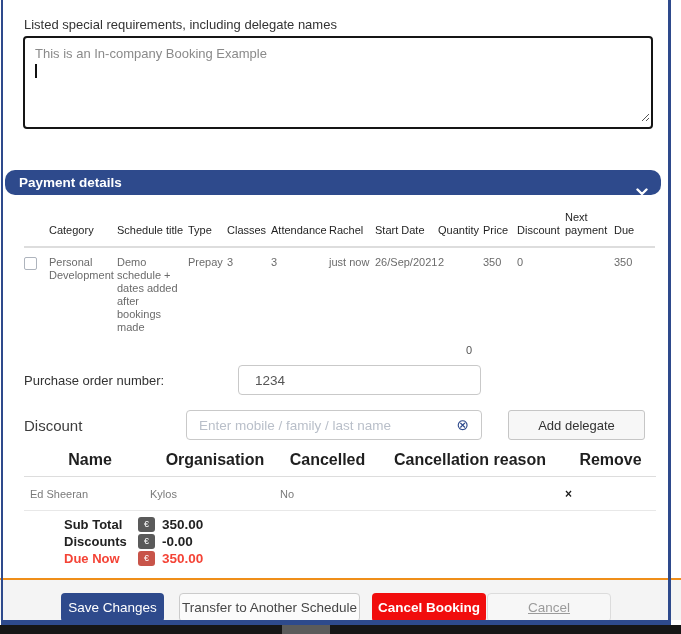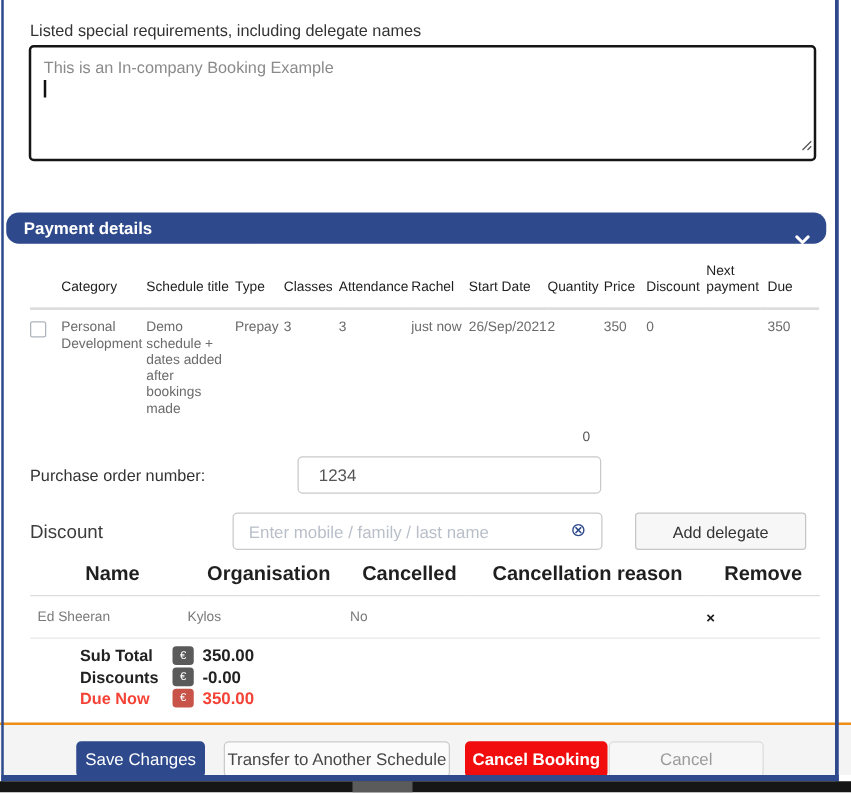--- a/index.html
+++ b/index.html
@@ -81,21 +81,21 @@
   .t-row.due .t-badge { background:#c85449; }
 
   .footer { position:absolute; left:0; top:578px; width:681px; height:42px;
     background:rgba(241,241,241,0.78); border-top:2px solid #ef8e19; z-index:3; }
   .btn { position:absolute; top:13px; height:29px; border-radius:4px;
     font-size:13.5px; font-family:inherit; cursor:pointer; }
   .btn-save { left:61px; width:103px; background:#2e4a8c; color:#fff; border:none; }
   .btn-transfer { left:179px; width:181px; background:#fbfbfb; border:1px solid #cbcbcb; color:#474747; }
   .btn-cancel-booking { left:372px; width:114px; background:#f10d0d; color:#fff; border:none; font-weight:bold; }
   .btn-cancel { left:487px; width:124px; background:rgba(250,250,250,0.45);
-    border:1px solid #dcdcdc; color:#9b9b9b; }
+    border:1px solid #dcdcdc; color:#9b9b9b;text-decoration:underline; }
 
   .edge-left  { position:absolute; left:1px; top:0; width:2px; height:625px; background:#2e4a8c; z-index:4; }
   .edge-right { position:absolute; left:668px; top:0; width:3px; height:625px; background:#2e4a8c; z-index:4; }
   .edge-bottom{ position:absolute; left:1px; top:620px; width:670px; height:5px; background:#2e4a8c; z-index:4; }
 
   .taskbar { position:absolute; left:0; top:625px; width:681px; height:9px; background:#161616; z-index:6; }
   .thumb { position:absolute; left:282px; top:0; width:48px; height:9px; background:#5b5b5b; cursor:pointer; }
 </style>
 </head>
 <body>

